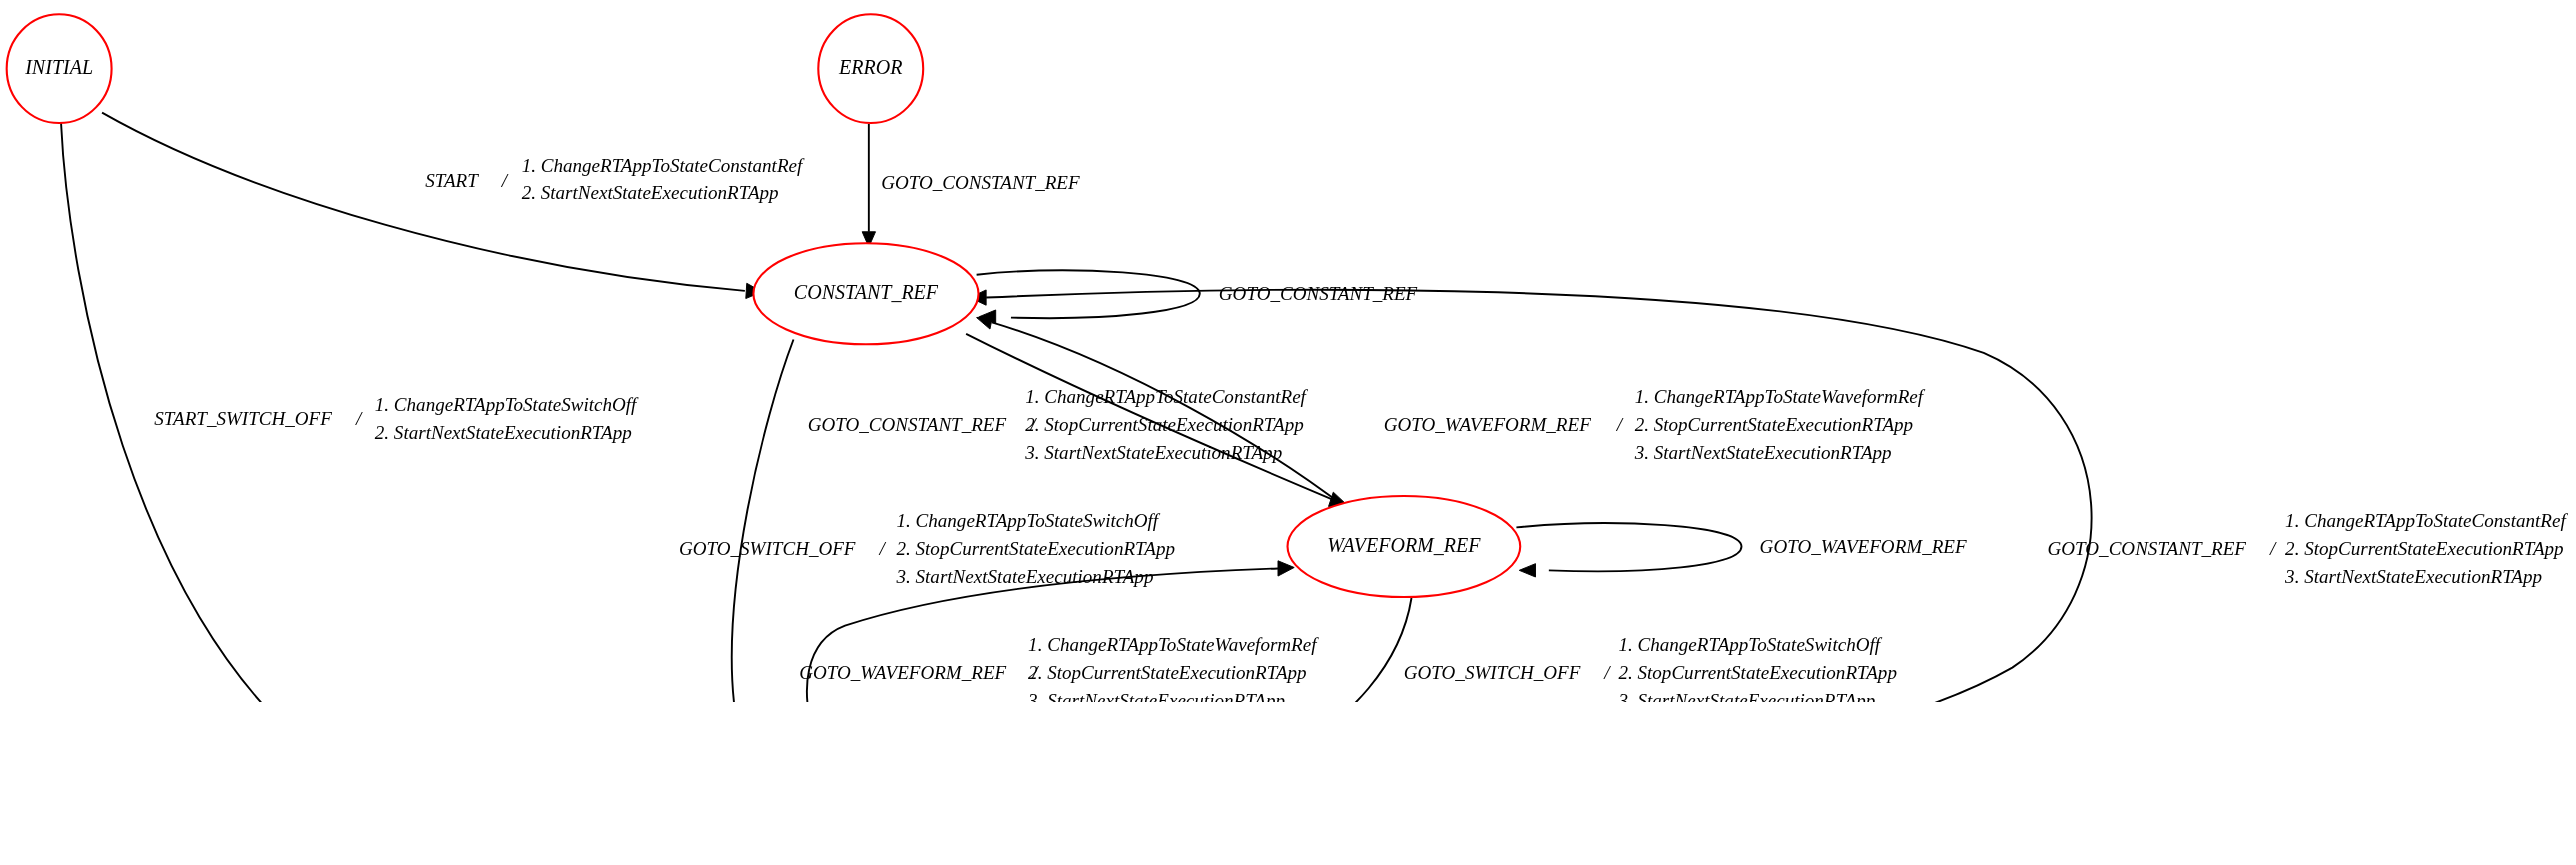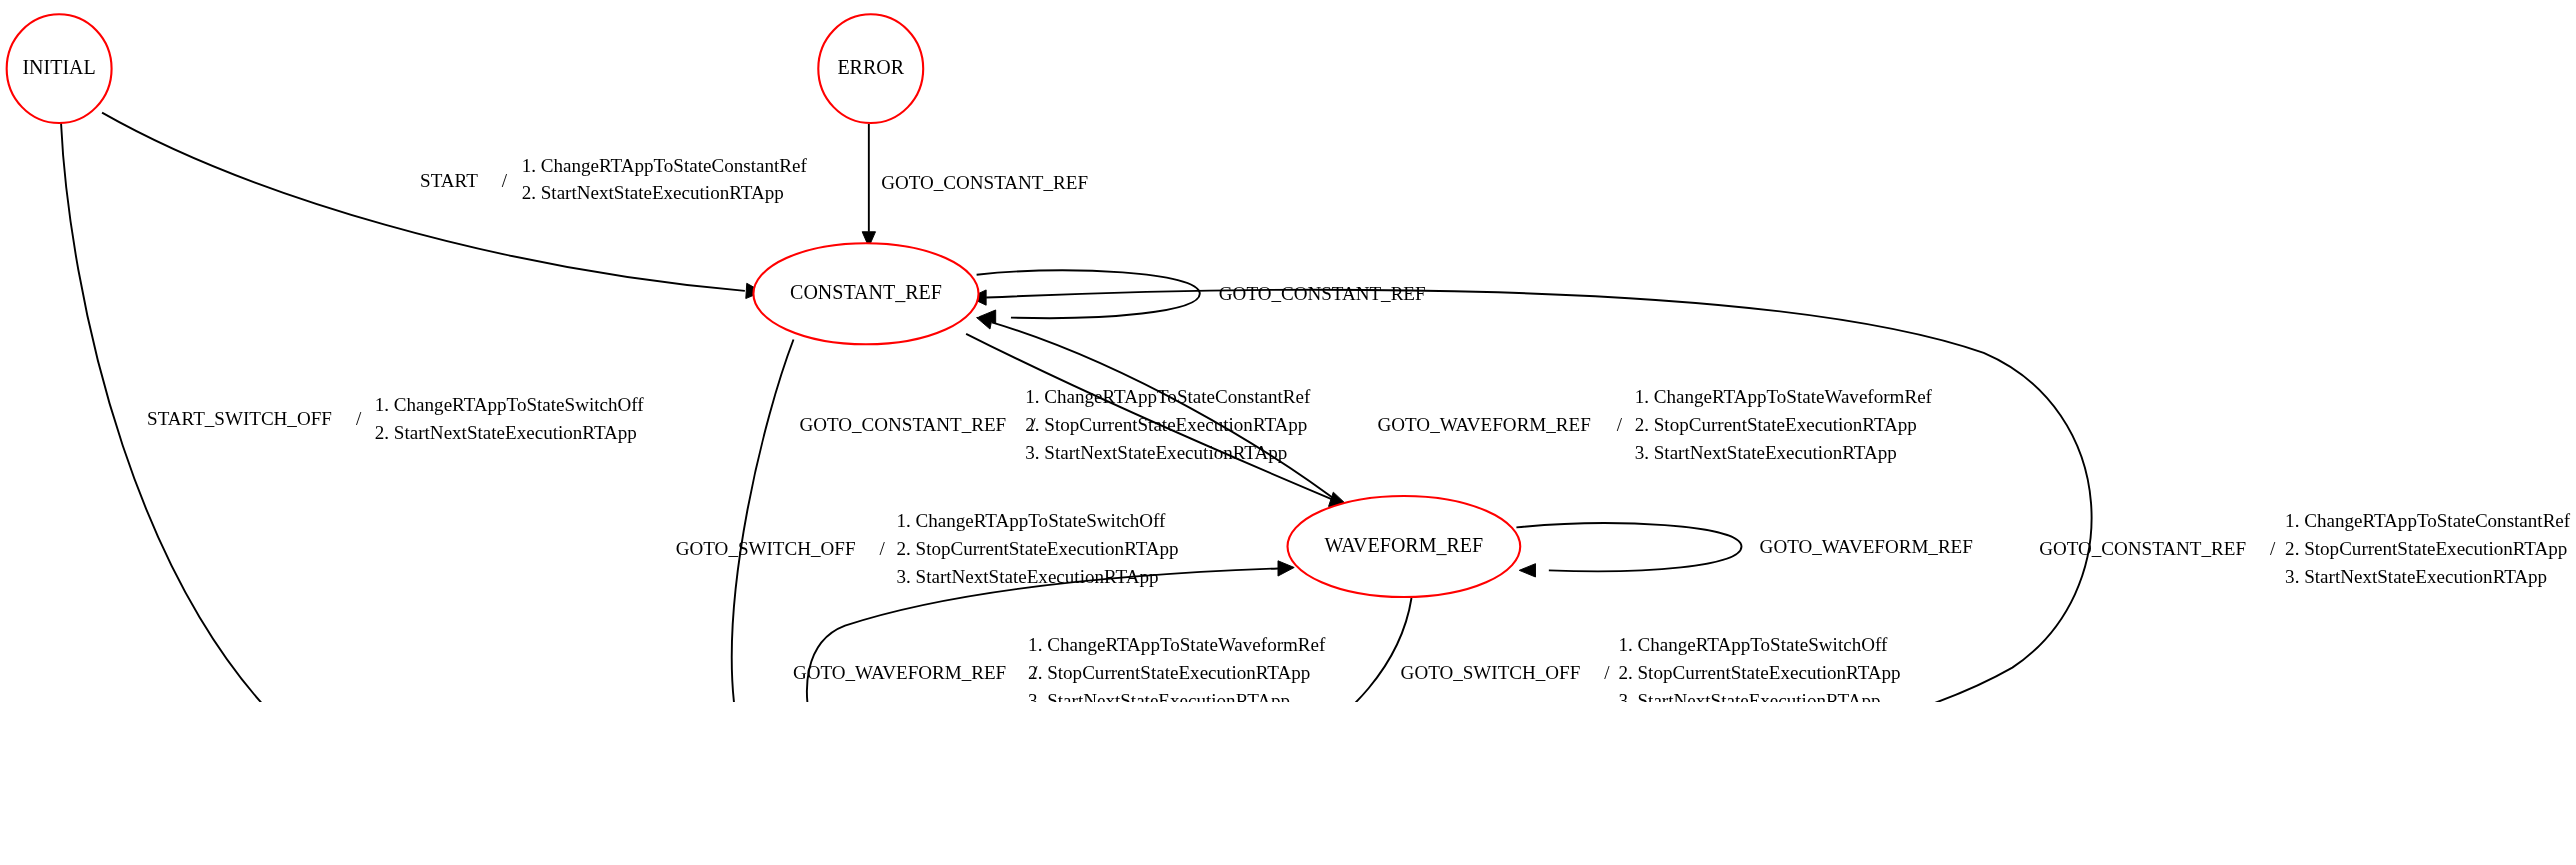--- a/index.html
+++ b/index.html
@@ -7,20 +7,21 @@
     padding: 0;
     background: #ffffff;
   }
   #canvas-wrap {
     position: relative;
     width: 2576px;
     height: 702px;
     background: #ffffff;
     overflow: hidden;
     font-family: "Liberation Serif", "DejaVu Serif", serif;
+    font-style: italic;
   }
   svg#fsm {
     display: block;
     width: 2576px;
     height: 866px;
   }
   .node-ellipse {
     fill: #ffffff;
     stroke: #ff0000;
     stroke-width: 2.2;

